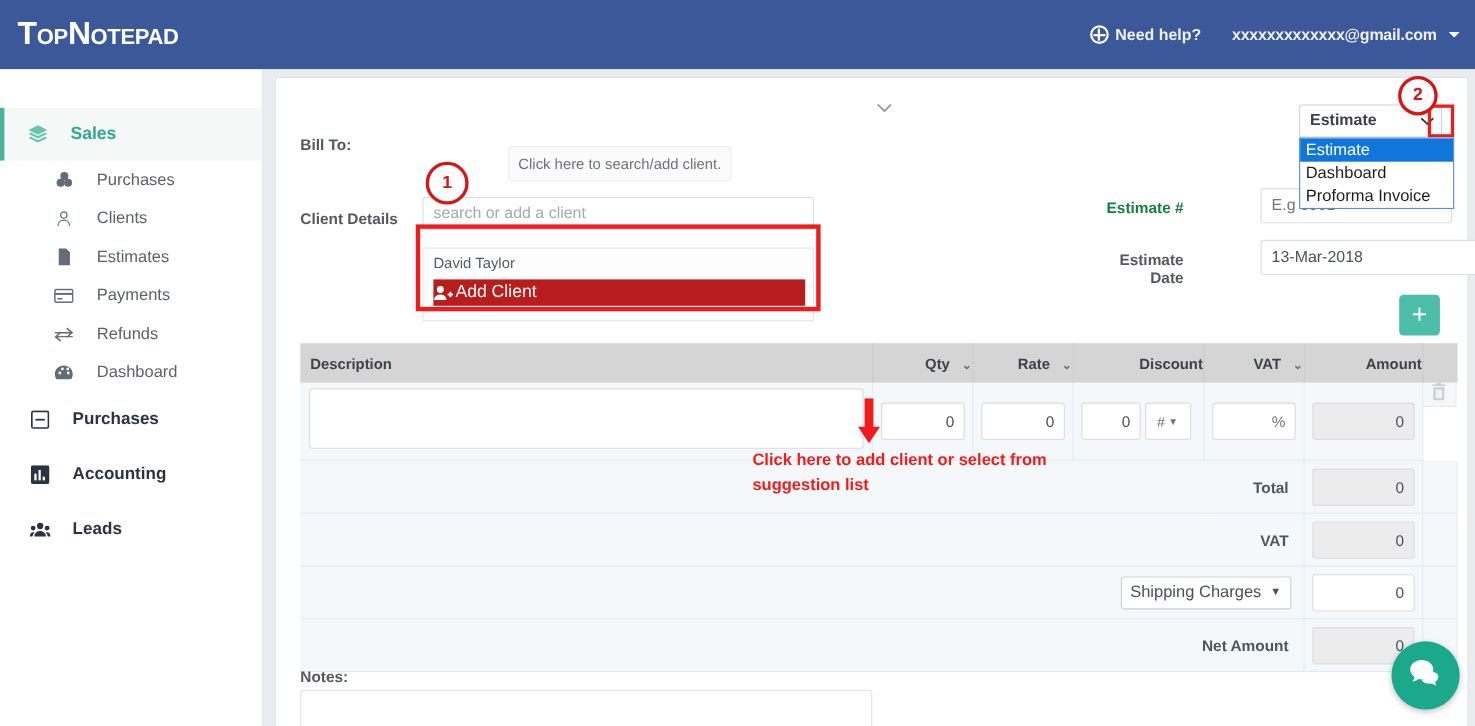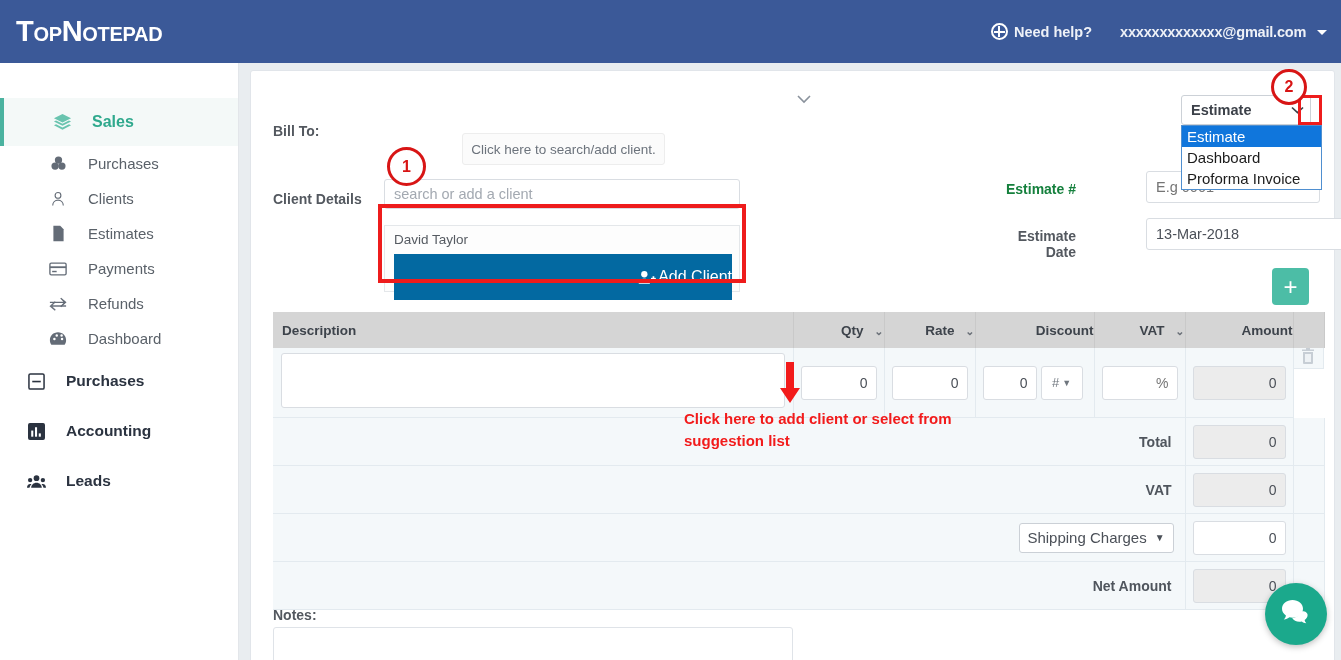--- a/index.html
+++ b/index.html
@@ -56,21 +56,21 @@
     display:flex; align-items:center; height:44px; padding-left:30px;
     font-size:15px; color:#4a4f58; cursor:default;
   }
   .side-item .sico {
     width:28px; display:flex; align-items:center; justify-content:center;
     color:#7d8590; flex:0 0 28px;
   }
   .side-item .slabel { margin-left:16px; }
 
   .side-item.sales {
-    background:#f4f9f8; border-left:4px solid #4bb3a0; padding-left:44px;
+    background:#f4f9f8; border-left:4px solid #4bb3a0; padding-left:16px;
     height:48px;
   }
   .side-item.sales .slabel { color:#2fa98d; font-weight:bold; font-size:16px; }
   .side-item.sales .sico { color:#69c4af; }
 
   .side-item.sub { padding-left:44px; height:35px; }
   .side-item.sub .slabel { color:#5a6169; font-size:15px; }
   .side-item.sub .sico svg { fill:#646c77; }
 
   .side-item.major { padding-left:22px; height:50px; }
@@ -116,23 +116,23 @@
 
   .suggest-box {
     position:absolute; left:133px; top:154px; width:356px; height:67px;
     background:#fdfdfd; border:1px solid #e4e7ea;
   }
   .suggest-item {
     height:27px; display:flex; align-items:center; padding-left:9px;
     font-size:13.5px; color:#565b62;
   }
   .addclient-btn {
-    position:absolute; left:9px; top:28px; width:338px; height:46px;
-    background:#0369a1; color:#ffffff; font-size:16px;
-    display:flex; align-items:center; justify-content:flex-end; gap:2px;
+    position:absolute; left:9px; top:28px; width:338px; height:24px;
+    background:#b91c1c; color:#ffffff; font-size:16px;
+    display:flex; align-items:center; justify-content:flex-start; gap:2px;
     border:none; cursor:pointer; font-family:"Liberation Sans", sans-serif;
   }
   .redbox-1 {
     position:absolute; left:127px; top:133px; width:368px; height:79px;
     border:4px solid #ee1c1c; pointer-events:none;
   }
   .badge-1 {
     position:absolute; left:136px; top:76px; width:39px; height:39px;
     border:3px solid #d81515; border-radius:50%; background:#ffffff;
     display:flex; align-items:center; justify-content:center;

